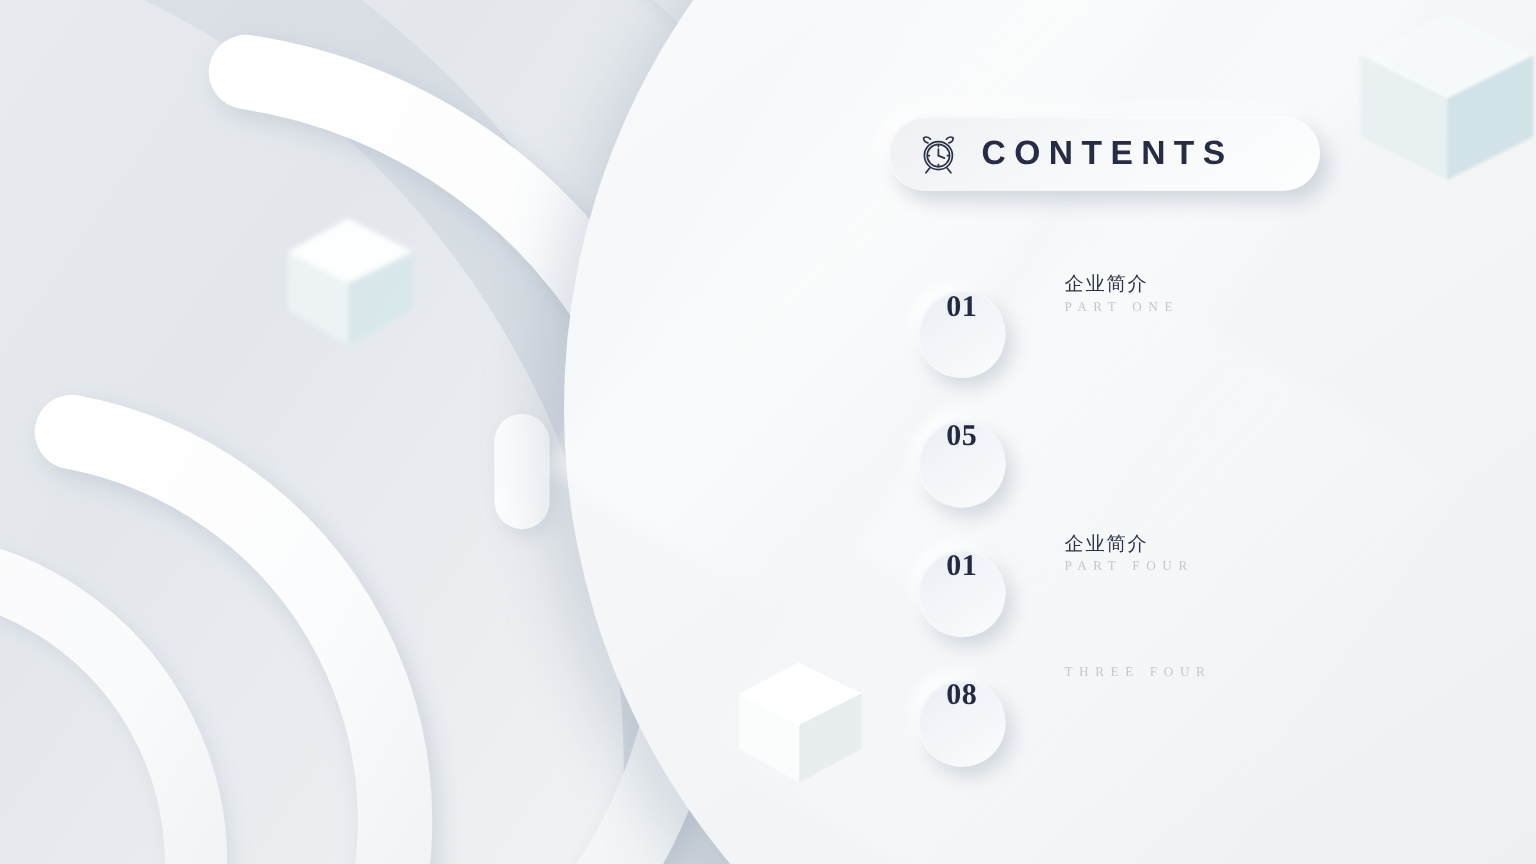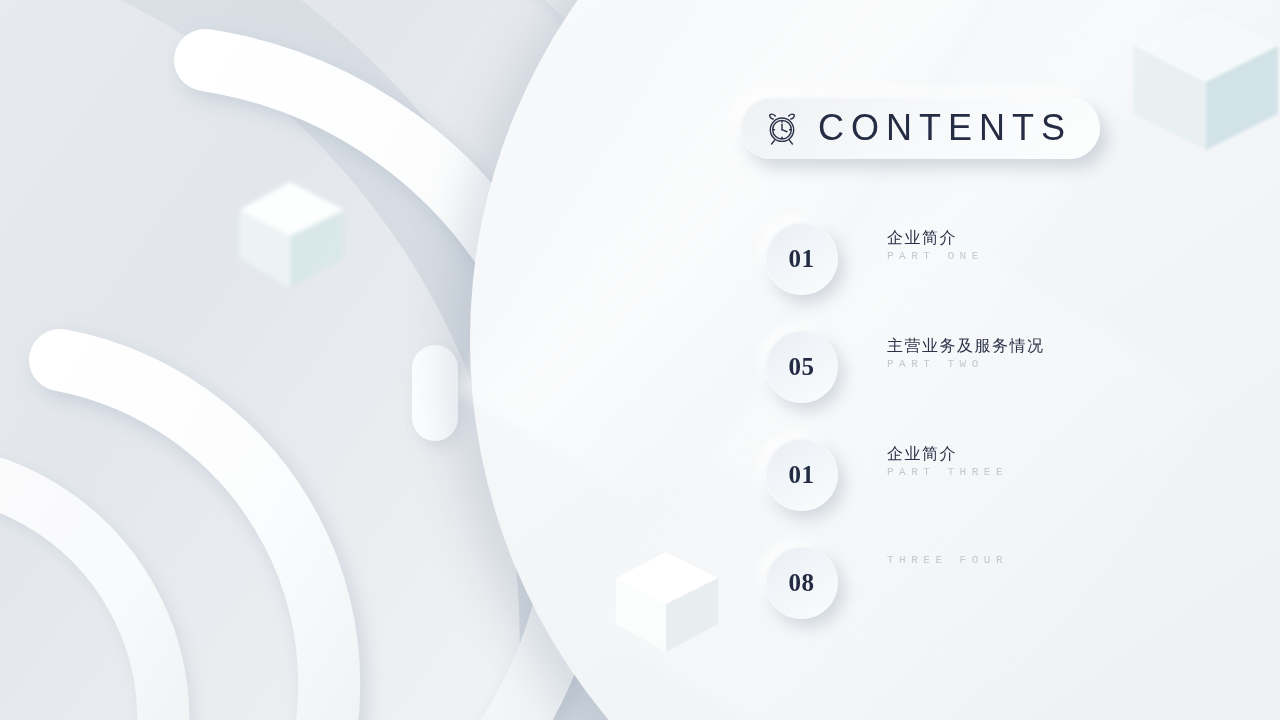--- a/index.html
+++ b/index.html
@@ -63,47 +63,46 @@
                -7px -7px 14px rgba(255,255,255,.95),
                inset 1px 1px 2px rgba(255,255,255,.9);
     display: flex;
     align-items: center;
     padding: 0 18px 0 22px;
     box-sizing: border-box;
   }
   .clock-icon { width: 40px; height: 40px; flex: 0 0 40px; display:block; }
   .contents-text {
     margin-left: 16px;
-    font-size: 36px;
+    font-size: 28px;
     letter-spacing: 7px;
     color: #252c43;
-    font-weight: 400;
+    font-weight: 700;
     white-space: nowrap;
     font-family: "Liberation Sans", "DejaVu Sans", sans-serif;
   }
 
   
   .toc { position:absolute; left: 765px; top: 222px; width: 470px; }
   .toc-row {
     position: relative;
     height: 108px;
   }
   .badge {
     position: absolute;
     left: 0;
-    top: 0;
+    top: 20px;
     width: 73px;
     height: 73px;
     border-radius: 50%;
     background: linear-gradient(145deg, #e9edf3 0%, #f1f4f8 40%, #fafcfd 100%);
     box-shadow: 6px 8px 15px rgba(158,170,186,.40),
                -6px -6px 12px rgba(255,255,255,.95),
                inset 1px 1px 2px rgba(255,255,255,.85);
     display:flex;
-    align-items:center;
     justify-content:center;
   }
   .badge-num {
     font-size: 25px;
     font-weight: 700;
     color: #232b42;
     letter-spacing: .5px;
     font-family: "Liberation Serif", "DejaVu Serif", serif;
   }
   .toc-text { position:absolute; left: 122px; top: 6px; }
@@ -114,21 +113,21 @@
     line-height: 1.25;
     white-space: nowrap;
     font-family: "Liberation Sans", "DejaVu Sans", sans-serif;
   }
   .toc-sub {
     margin-top: 2px;
     font-size: 11px;
     color: #c3c8cf;
     letter-spacing: 5.5px;
     white-space: nowrap;
-    font-family: Liberation Mono, monospace;
+    font-family: Liberation Serif, serif;
   }
 </style>
 </head>
 <body>
 
 <div id="slide">
 
   <div class="bg-layer">
 
     <svg class="bg-svg" viewBox="0 0 1280 720" aria-hidden="true">
@@ -273,33 +272,29 @@
         <div class="toc-text">
           <div class="toc-title">企业简介</div>
           <div class="toc-sub">PART  ONE</div>
         </div>
       </div>
 
       <div class="toc-row">
         <div class="badge">
           <span class="badge-num">05</span>
         </div>
-        <div class="toc-text">
-          <div class="toc-title">主营业务及服务情况</div>
-          <div class="toc-sub">PART  TWO</div>
-        </div>
       </div>
 
       <div class="toc-row">
         <div class="badge">
           <span class="badge-num">01</span>
         </div>
         <div class="toc-text">
           <div class="toc-title">企业简介</div>
-          <div class="toc-sub">PART  THREE</div>
+          <div class="toc-sub">PART  FOUR</div>
         </div>
       </div>
 
       <div class="toc-row">
         <div class="badge">
           <span class="badge-num">08</span>
         </div>
         <div class="toc-text">
           <div class="toc-sub">THREE  FOUR</div>
         </div>

